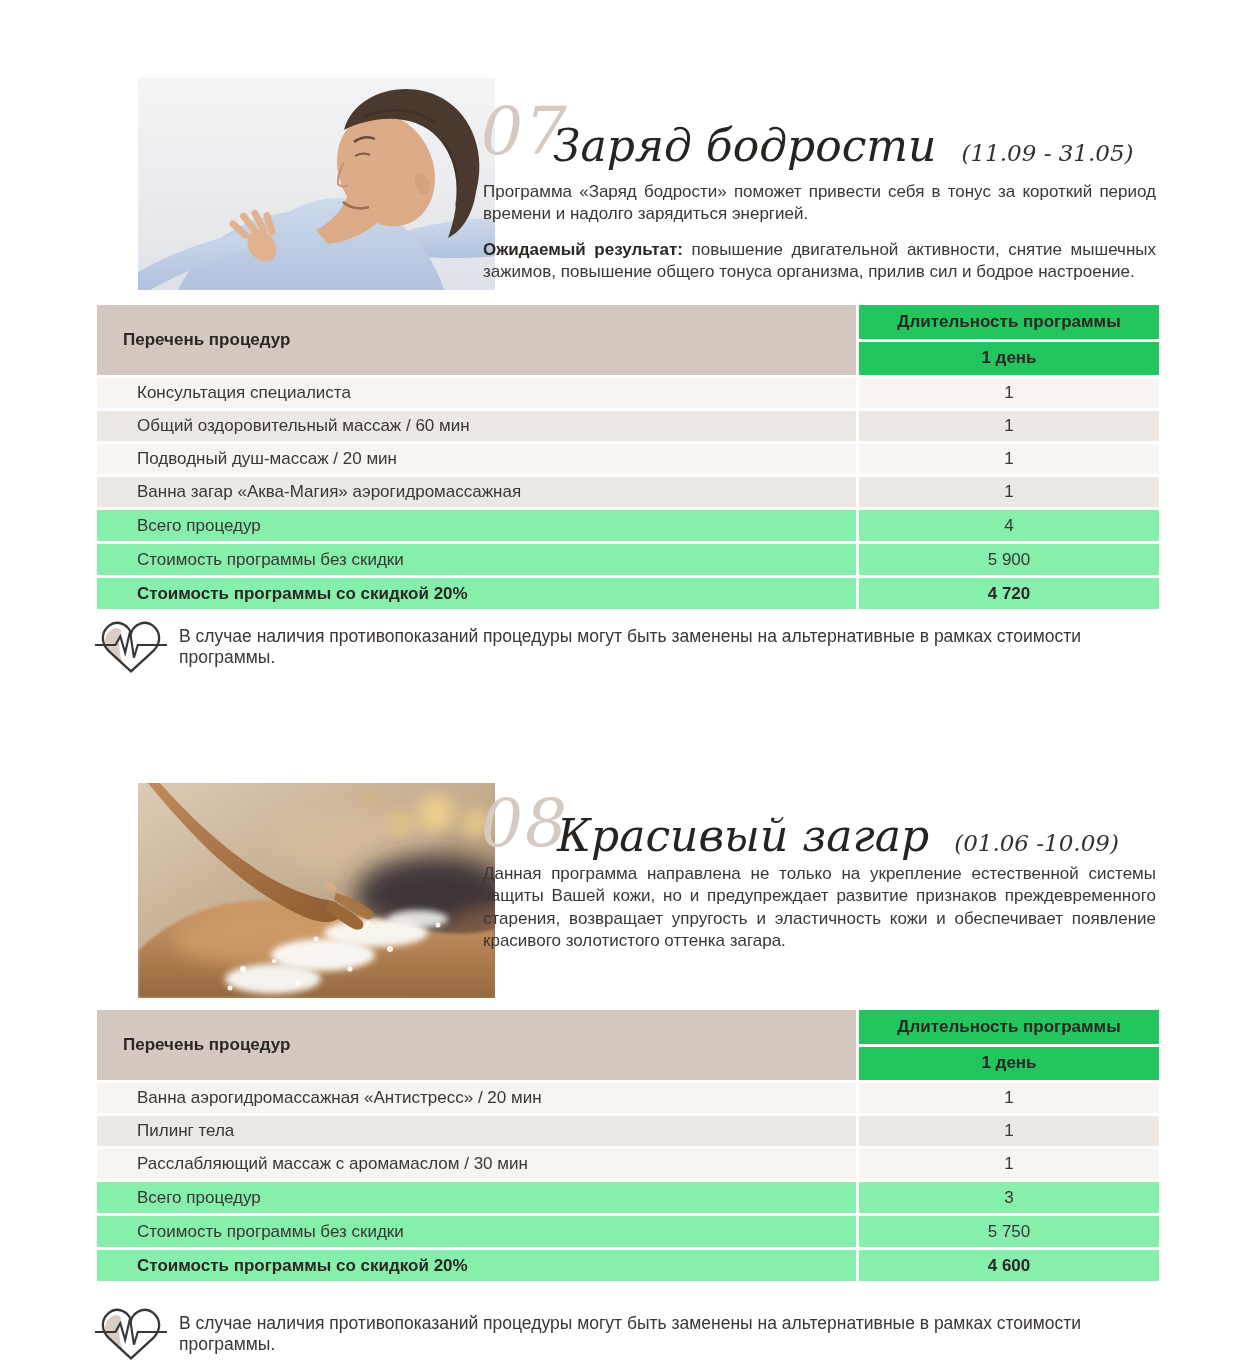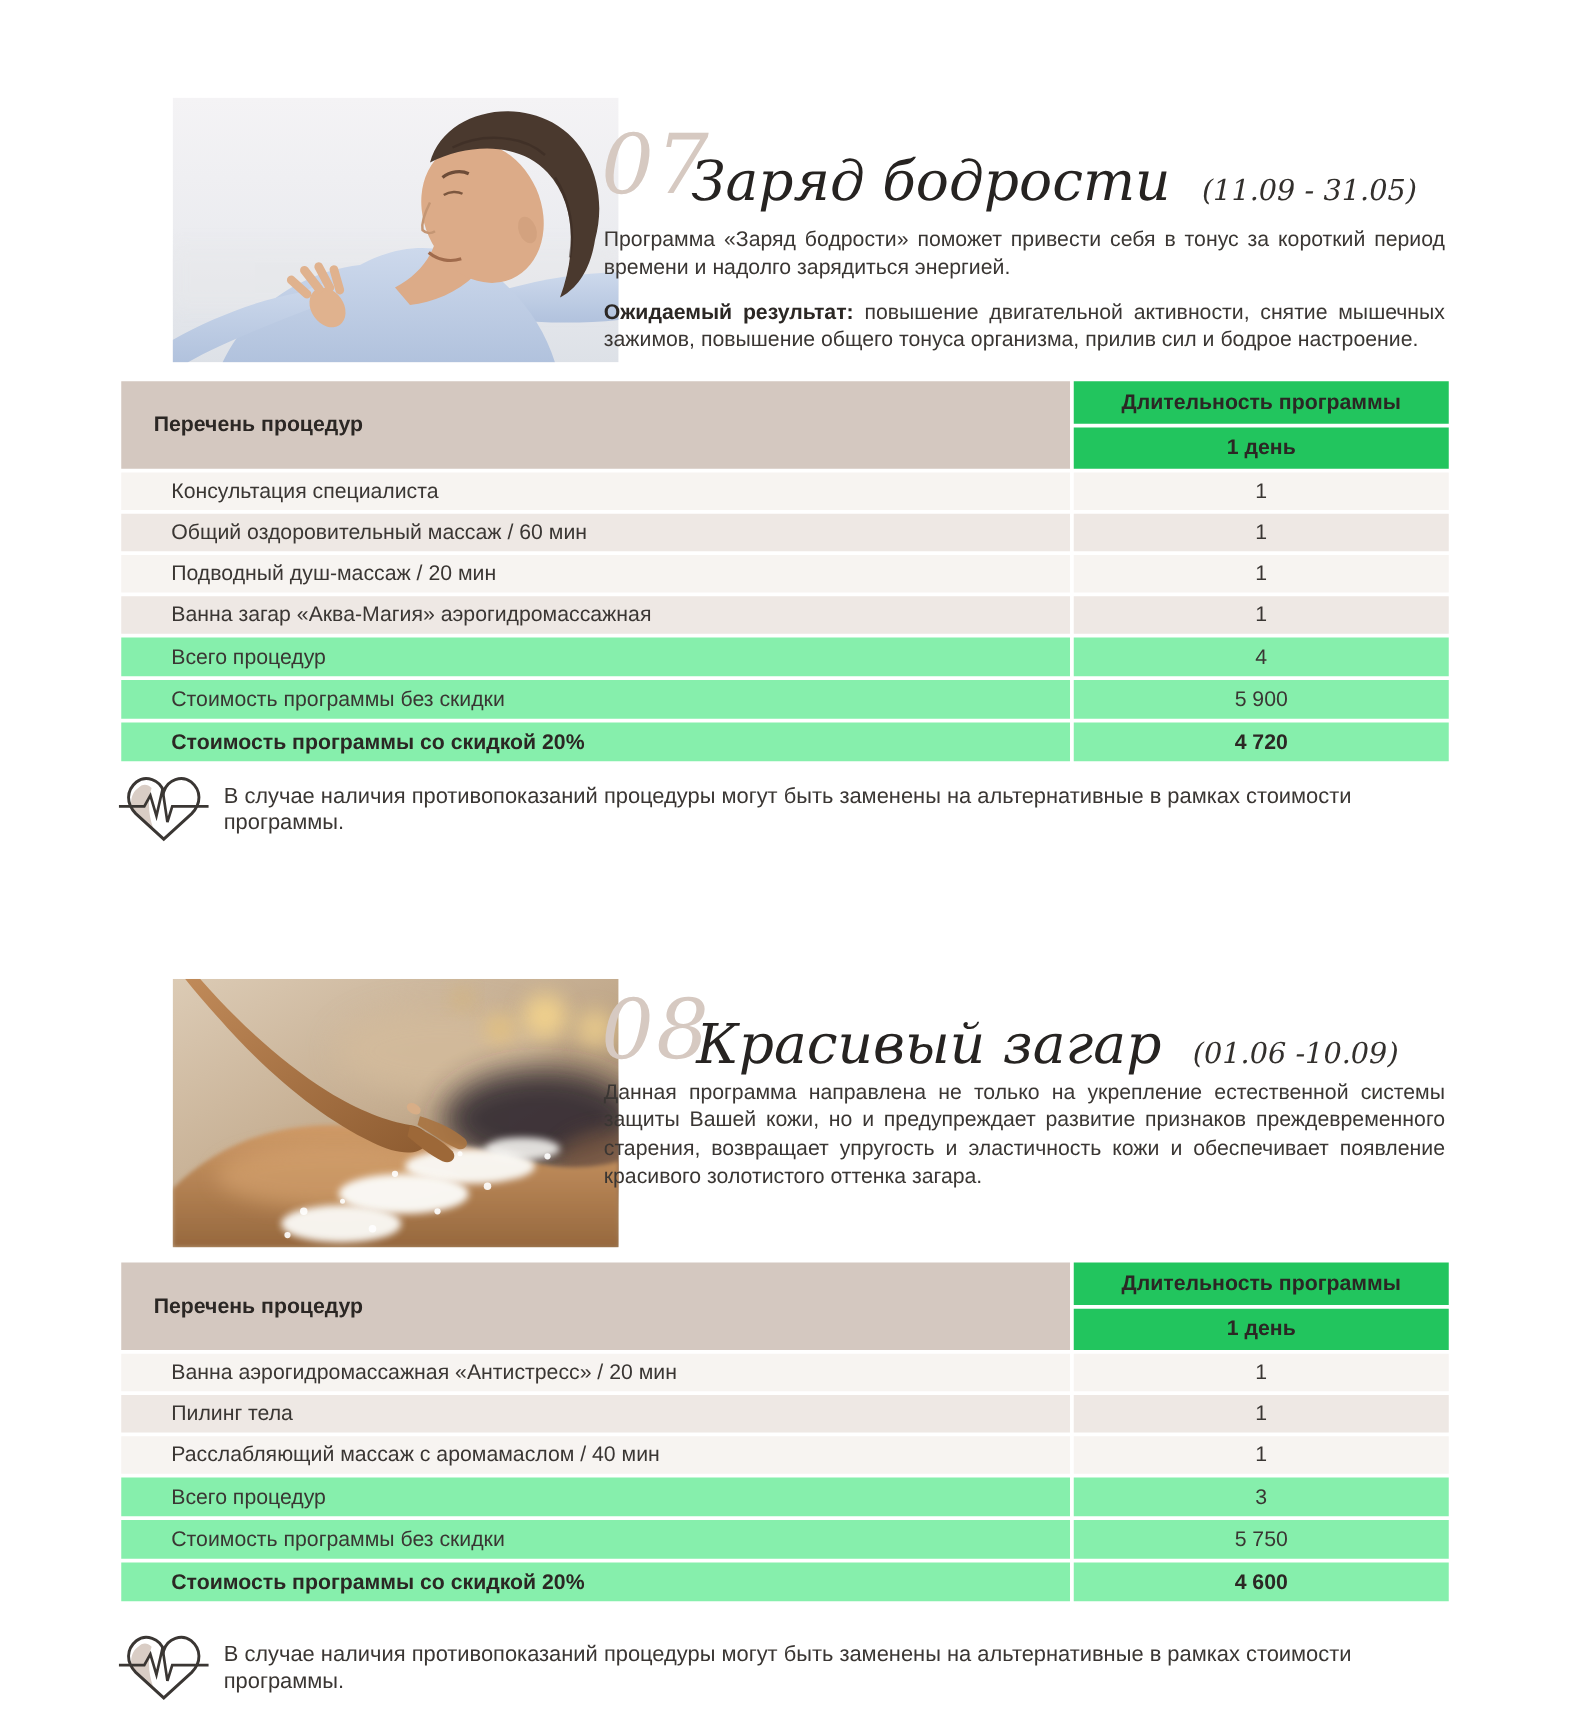--- a/index.html
+++ b/index.html
@@ -259,21 +259,21 @@
     </div>
     <div class="trow r-light">
       <div class="td-l">Ванна аэрогидромассажная «Антистресс» / 20 мин</div>
       <div class="td-r">1</div>
     </div>
     <div class="trow r-mid">
       <div class="td-l">Пилинг тела</div>
       <div class="td-r">1</div>
     </div>
     <div class="trow r-light">
-      <div class="td-l">Расслабляющий массаж с аромамаслом / 40 мин</div>
+      <div class="td-l">Расслабляющий массаж с аромамаслом / 30 мин</div>
       <div class="td-r">1</div>
     </div>
     <div class="trow r-taupe r-sum">
       <div class="td-l">Всего процедур</div>
       <div class="td-r">3</div>
     </div>
     <div class="trow r-taupe r-sum">
       <div class="td-l">Стоимость программы без скидки</div>
       <div class="td-r">5 750</div>
     </div>

